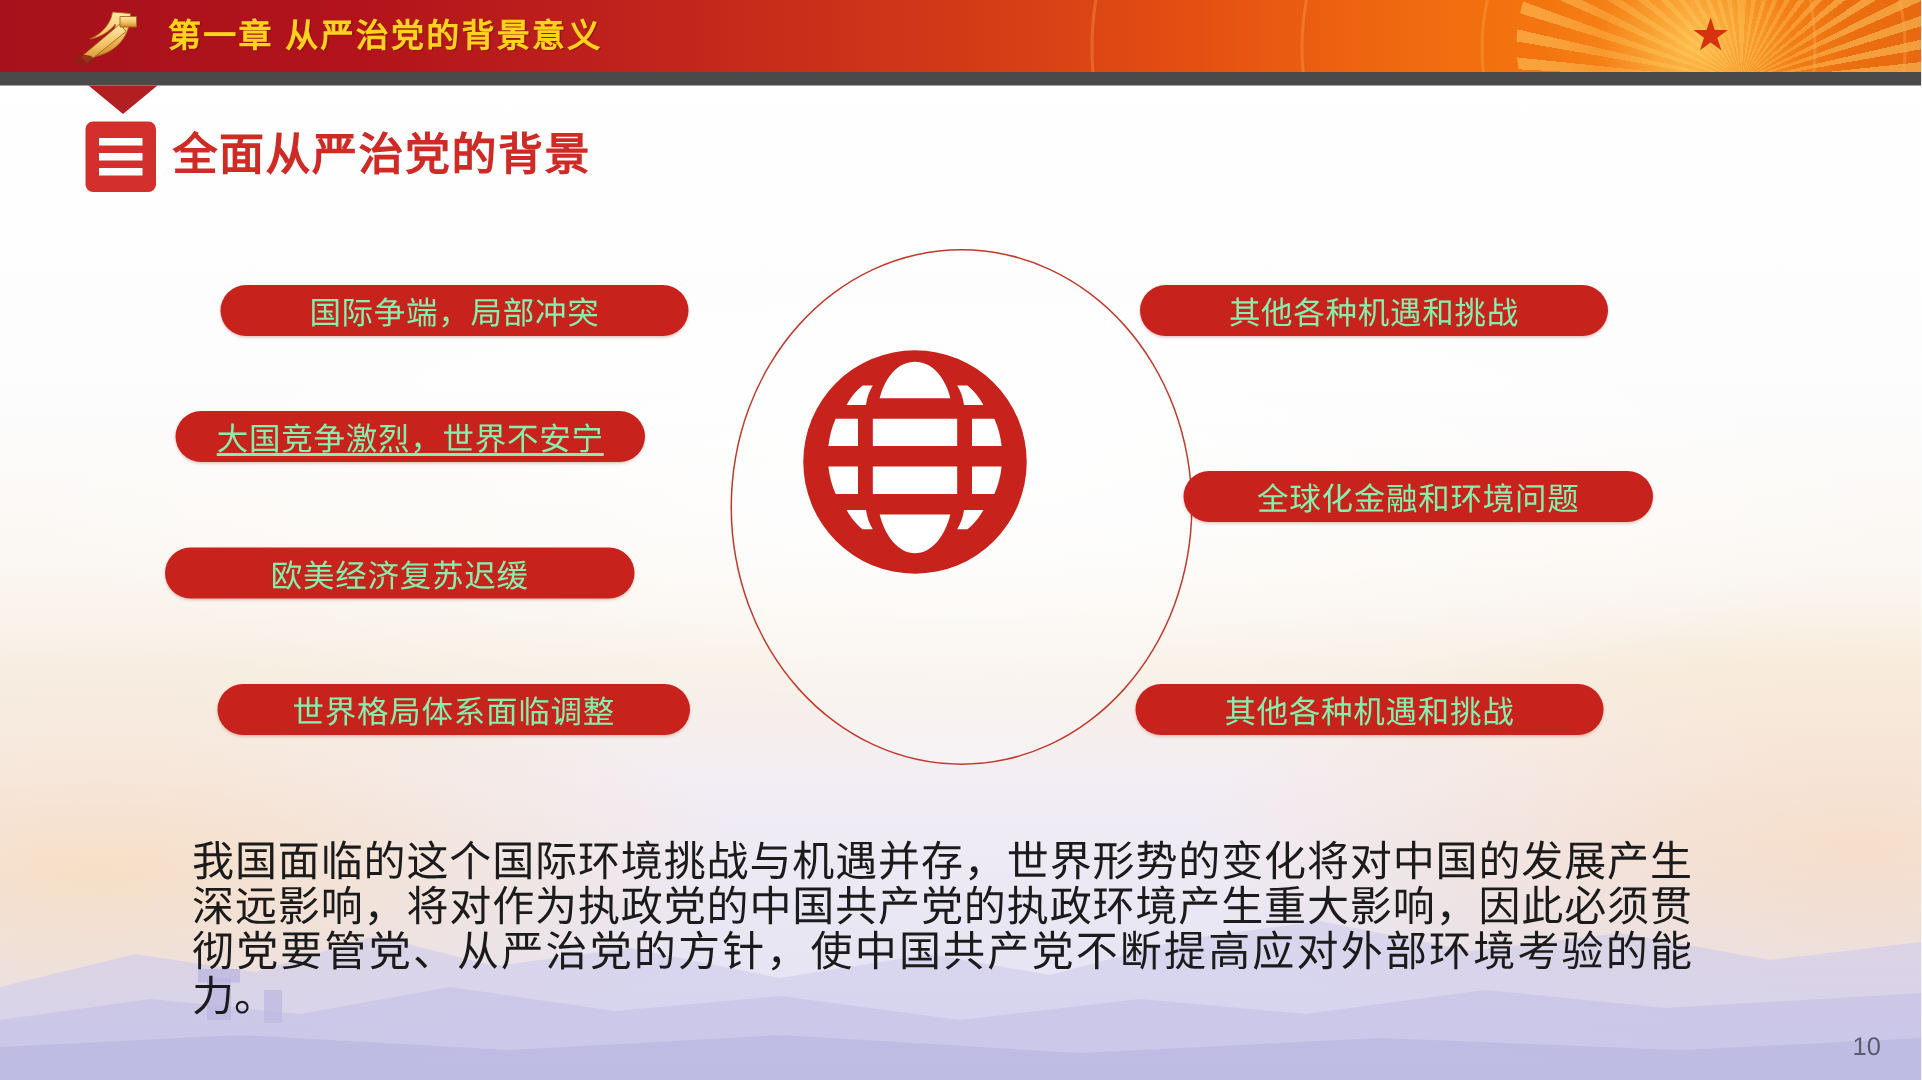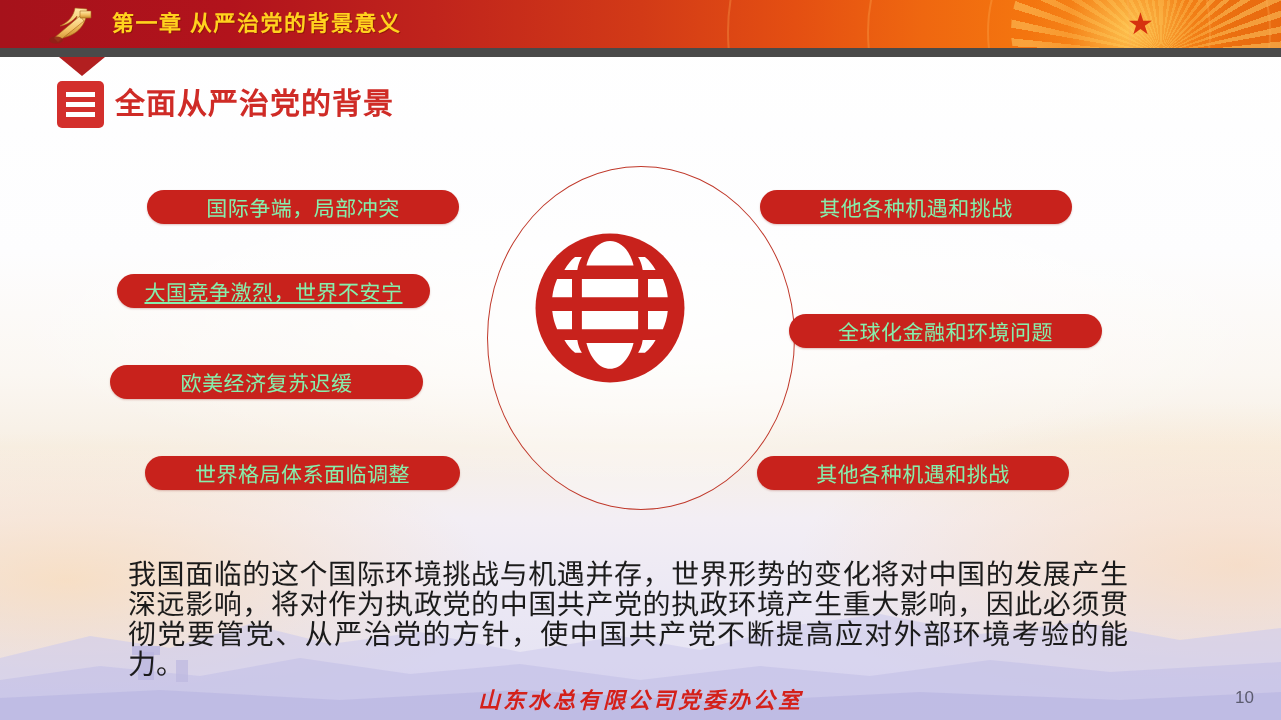--- a/index.html
+++ b/index.html
@@ -339,16 +339,15 @@
   <div class="pill l2">大国竞争激烈，世界不安宁</div>
   <div class="pill l4">世界格局体系面临调整</div>
   <div class="pill l3">欧美经济复苏迟缓</div>
 
   <div class="pill r1">其他各种机遇和挑战</div>
   <div class="pill r2">全球化金融和环境问题</div>
   <div class="pill r4">其他各种机遇和挑战</div>
 
   <div class="body-text">我国面临的这个国际环境挑战与机遇并存，世界形势的变化将对中国的发展产生深远影响，将对作为执政党的中国共产党的执政环境产生重大影响，因此必须贯彻党要管党、从严治党的方针，使中国共产党不断提高应对外部环境考验的能力。</div>
 
-  <div class="footer-org">山东水总有限公司党委办公室</div>
   <div class="page-num">10</div>
 
 </div>
 
 </body></html>

